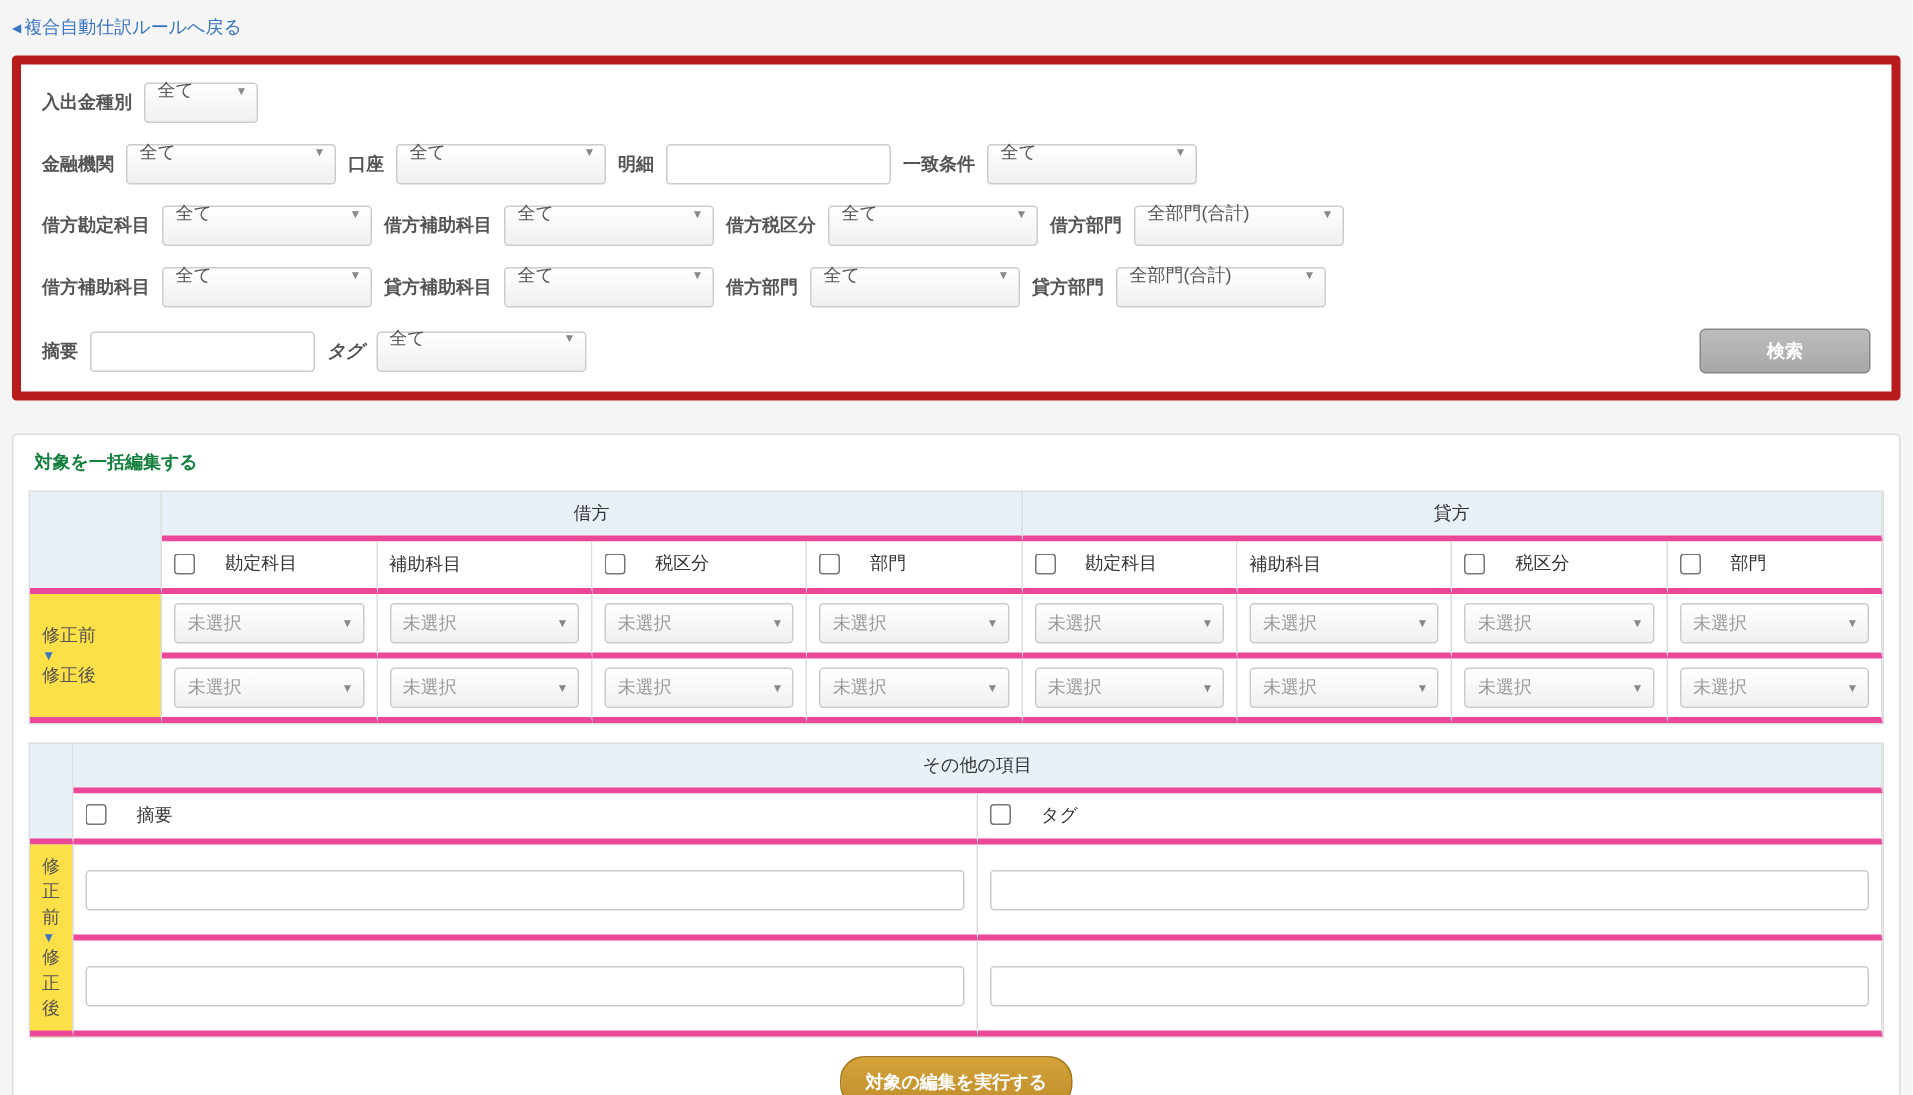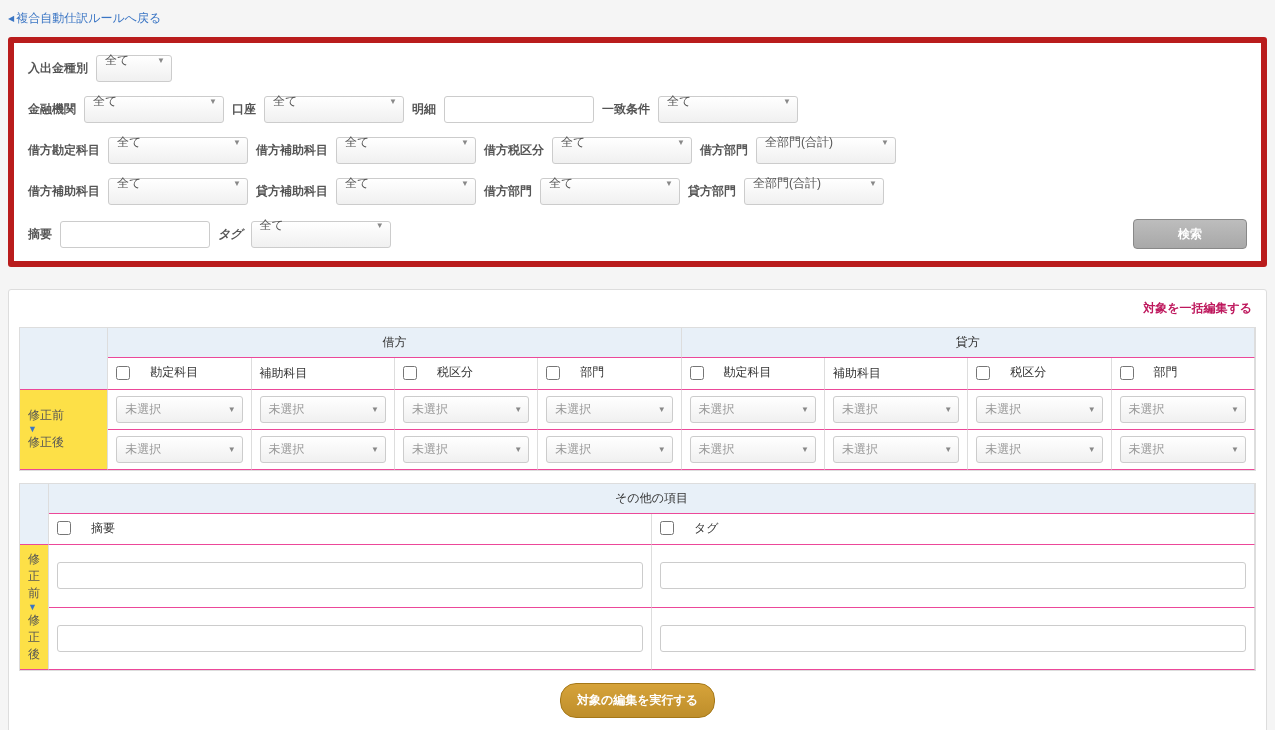--- a/index.html
+++ b/index.html
@@ -106,40 +106,39 @@
   border: 1px solid #888;
   border-radius: 4px;
   color: #fff;
   font-size: 12px;
   font-weight: bold;
   cursor: pointer;
 }
 .section-title {
   font-size: 12px;
   font-weight: bold;
-  color: #be185d;
+  color: #15803d;
   padding: 10px 14px 10px 14px;
-  text-align: right;
 }
 .panel-no-pad {
   background: #fff;
   border: 1px solid #ddd;
   border-radius: 3px;
   margin-bottom: 10px;
 }
 .bulk-table {
   width: calc(100% - 20px);
   margin: 0 10px 12px 10px;
   border-collapse: separate;
   border-spacing: 0;
   border: 1px solid #ddd;
 }
 .bulk-table th, .bulk-table td {
   border-right: 1px solid #ddd;
-  border-bottom: 1px solid #ec4899;
+  border-bottom: 4px solid #ec4899;
   font-size: 12px;
   padding: 6px 8px;
   text-align: left;
 }
 .bulk-table th {
   background: #e8f0f8;
   font-weight: normal;
   color: #333;
   text-align: center;
 }

